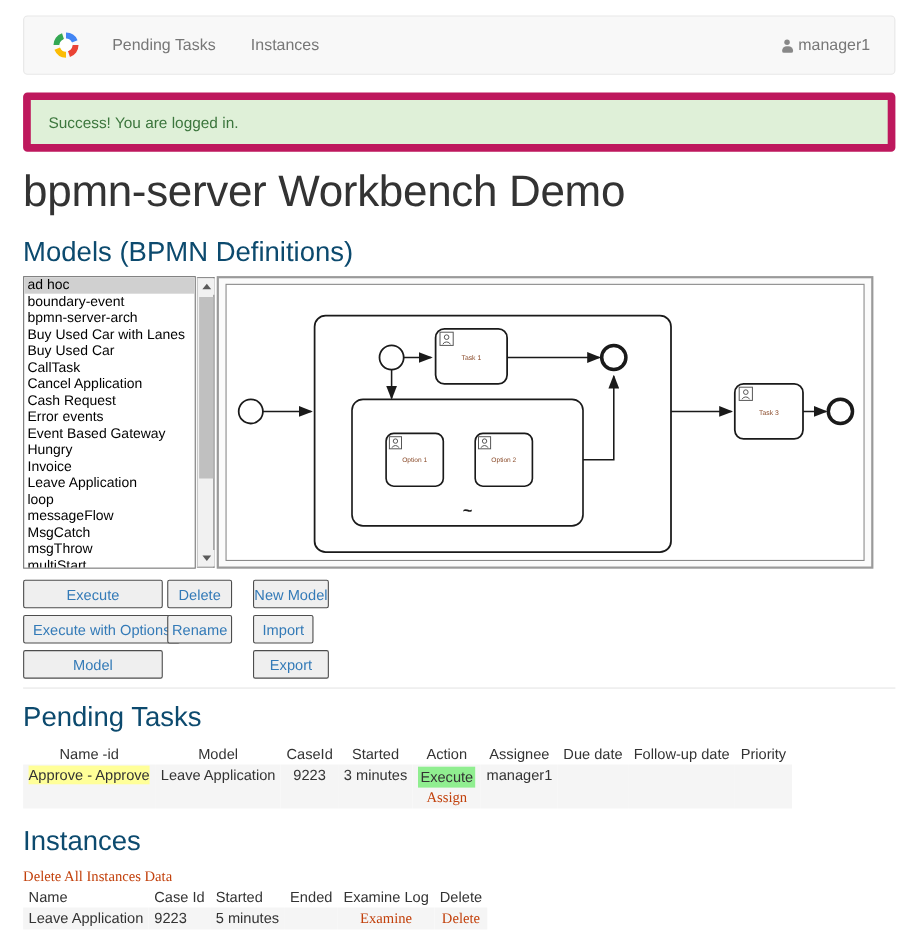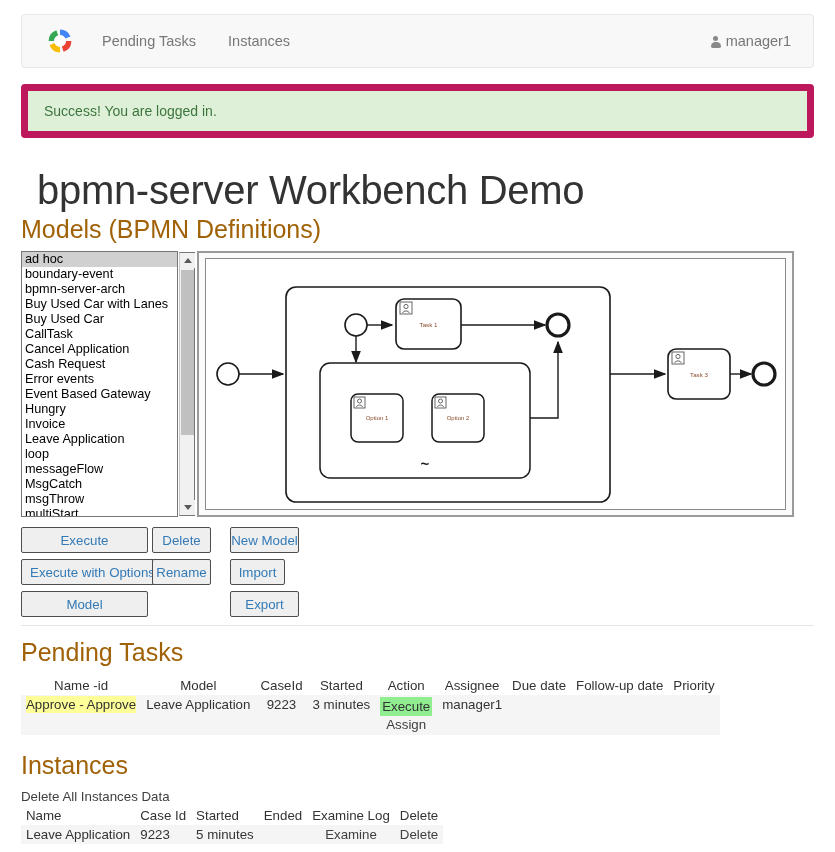--- a/index.html
+++ b/index.html
@@ -81,32 +81,32 @@
     color: #3c763d;
     font-size: 14px;
     display: flex; align-items: center;
     padding-left: 16px;
   }
 
   
   h1.page-title {
     position: absolute;
     left: 21px; top: 152px;
-    margin: 16px;
+    margin: 0;
     font-size: 40px;
     font-weight: normal;
     color: #333333;
     letter-spacing: -0.3px;
   }
   h2.section-title {
     position: absolute;
     margin: 0;
     font-size: 25px;
     font-weight: normal;
-    color: #a16207;
+    color: #0c4a6e;
   }
   #models-title  { left: 21px; top: 215px; }
   #pending-title { left: 21px; top: 638px; }
   #instances-title { left: 21px; top: 751px; }
 
   
   .models-area {
     position: absolute;
     left: 21px; top: 251px;
     width: 793px; height: 270px;
@@ -229,21 +229,21 @@
     vertical-align: top;
   }
   table.data tbody tr { background: #f5f5f5; }
 
   #pending-table { left: 21px; top: 676px; }
   #pending-table td.name-cell { text-align: left; }
   #pending-table td.center { text-align: center; }
 
   .hl-yellow { background: #ffff99; padding: 1px 0; }
   .hl-green  { background: #90ee90; padding: 1px 2px; }
-  .lnk { color: #404040; text-decoration: none; cursor: pointer; }
+  .lnk { color: #c2410c; text-decoration: none; cursor: pointer; font-family: Liberation Serif, serif; }
   .lnk-dark { color: #333333; text-decoration: none; cursor: pointer; }
 
   #delete-all-link {
     position: absolute;
     left: 21px; top: 789px;
     font-size: 13.3px;
   }
   #instances-table { left: 21px; top: 806px; }
   #instances-table th { text-align: left; }
   #instances-table td { text-align: left; }

